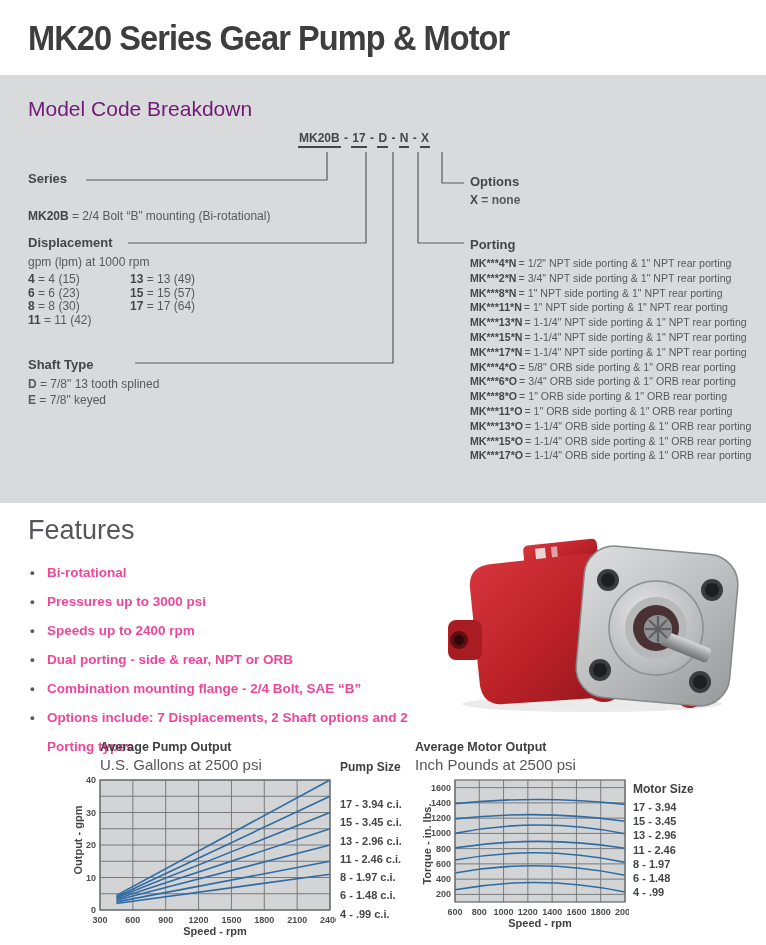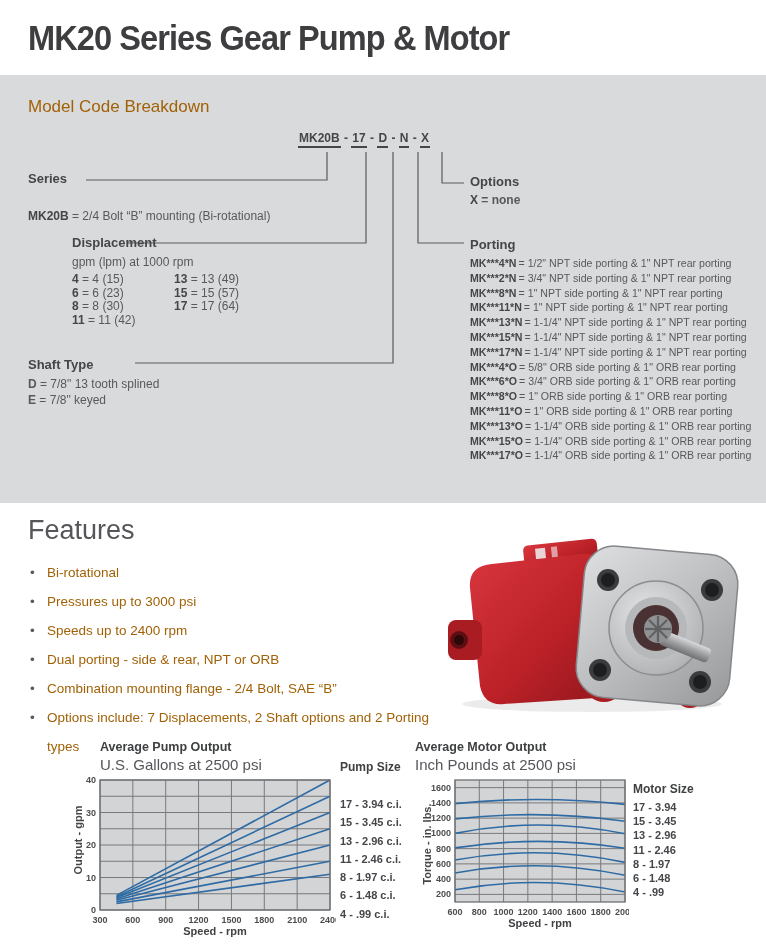--- a/index.html
+++ b/index.html
@@ -5,36 +5,36 @@
   * { margin:0; padding:0; box-sizing:border-box; }
   body { background:#ffffff; font-family:"Liberation Sans", sans-serif; }
   .page { position:relative; width:766px; height:945px; background:#fff; overflow:hidden; color:#58595b; }
 
   
   .title { position:absolute; left:28px; top:18px; font-size:35px; font-weight:bold; color:#3e3e40;
            letter-spacing:-1px; transform:scaleX(0.93); transform-origin:left center; white-space:nowrap; }
 
   
   .panel { position:absolute; left:0; top:75px; width:766px; height:428px; background:#d9dadb; }
-  .panel-title { position:absolute; left:28px; top:22px; font-size:17px; color:#a16207; }
+  .panel-title { position:absolute; left:28px; top:22px; font-size:21px; color:#701a75; }
 
   .code-line { position:absolute; left:298px; top:56px; font-size:12px; font-weight:bold; color:#454649; white-space:nowrap; }
   .code-part { border-bottom:2px solid #454649; padding:0 1px 1px 1px; }
   .code-item:last-child .code-sep { display:none; }
 
   .connectors { position:absolute; left:0; top:0; }
 
   .sec-h { font-size:13px; font-weight:bold; color:#454649; }
   .sec-t { font-size:12px; color:#58595b; }
   .sec-t b, .p-line b, .d-entry b { color:#454649; }
 
   .sec-series   { position:absolute; left:28px; top:96px; }
   .sec-series .sec-t { margin-top:23px; }
 
-  .sec-disp     { position:absolute; left:28px; top:160px;margin-left:44px; }
+  .sec-disp     { position:absolute; left:28px; top:160px; }
   .sub-t { font-size:12px; color:#58595b; margin-top:5px; }
   .d-cols { position:relative; margin-top:4px; width:230px; }
   .d-col { position:absolute; top:0; left:0; }
   .d-col2 { left:102px; }
   .d-entry { font-size:12px; line-height:13.7px; white-space:nowrap; }
 
   .sec-shaft    { position:absolute; left:28px; top:282px; }
   .sec-shaft .shaft-lines { margin-top:5px; }
   .s-line { font-size:12px; line-height:15.5px; white-space:nowrap; }
 
@@ -42,21 +42,21 @@
   .sec-options .sec-t { margin-top:4px;font-weight:bold; }
 
   .sec-porting  { position:absolute; left:470px; top:162px; }
   .p-lines { margin-top:4px; }
   .p-line { font-size:10.6px; line-height:14.8px; white-space:nowrap; }
   .p-line b { margin-right:2px;margin-top:48px; }
 
   
   .features-h { position:absolute; left:28px; top:515px; font-size:27px; font-weight:normal; color:#55565a; }
   .features-list { position:absolute; left:30px; top:558px; width:408px; list-style:none; }
-  .features-list li { position:relative; padding-left:17px; font-size:13.5px; line-height:29px; color:#a16207; }
+  .features-list li { position:relative; padding-left:17px; font-size:13.5px; line-height:29px; color:#ec4899;font-weight:bold; }
   .features-list li::before { content:"•"; position:absolute; left:0; top:0; color:#58595b; }
 
   
   .photo { position:absolute; left:432px; top:528px; }
 
   
   .chart { position:absolute; width:350px; height:207px; }
   .chart-pump  { left:60px;  top:738px; }
   .chart-motor { left:415px; top:738px; }
   .chart-head { position:absolute; top:2px; }

